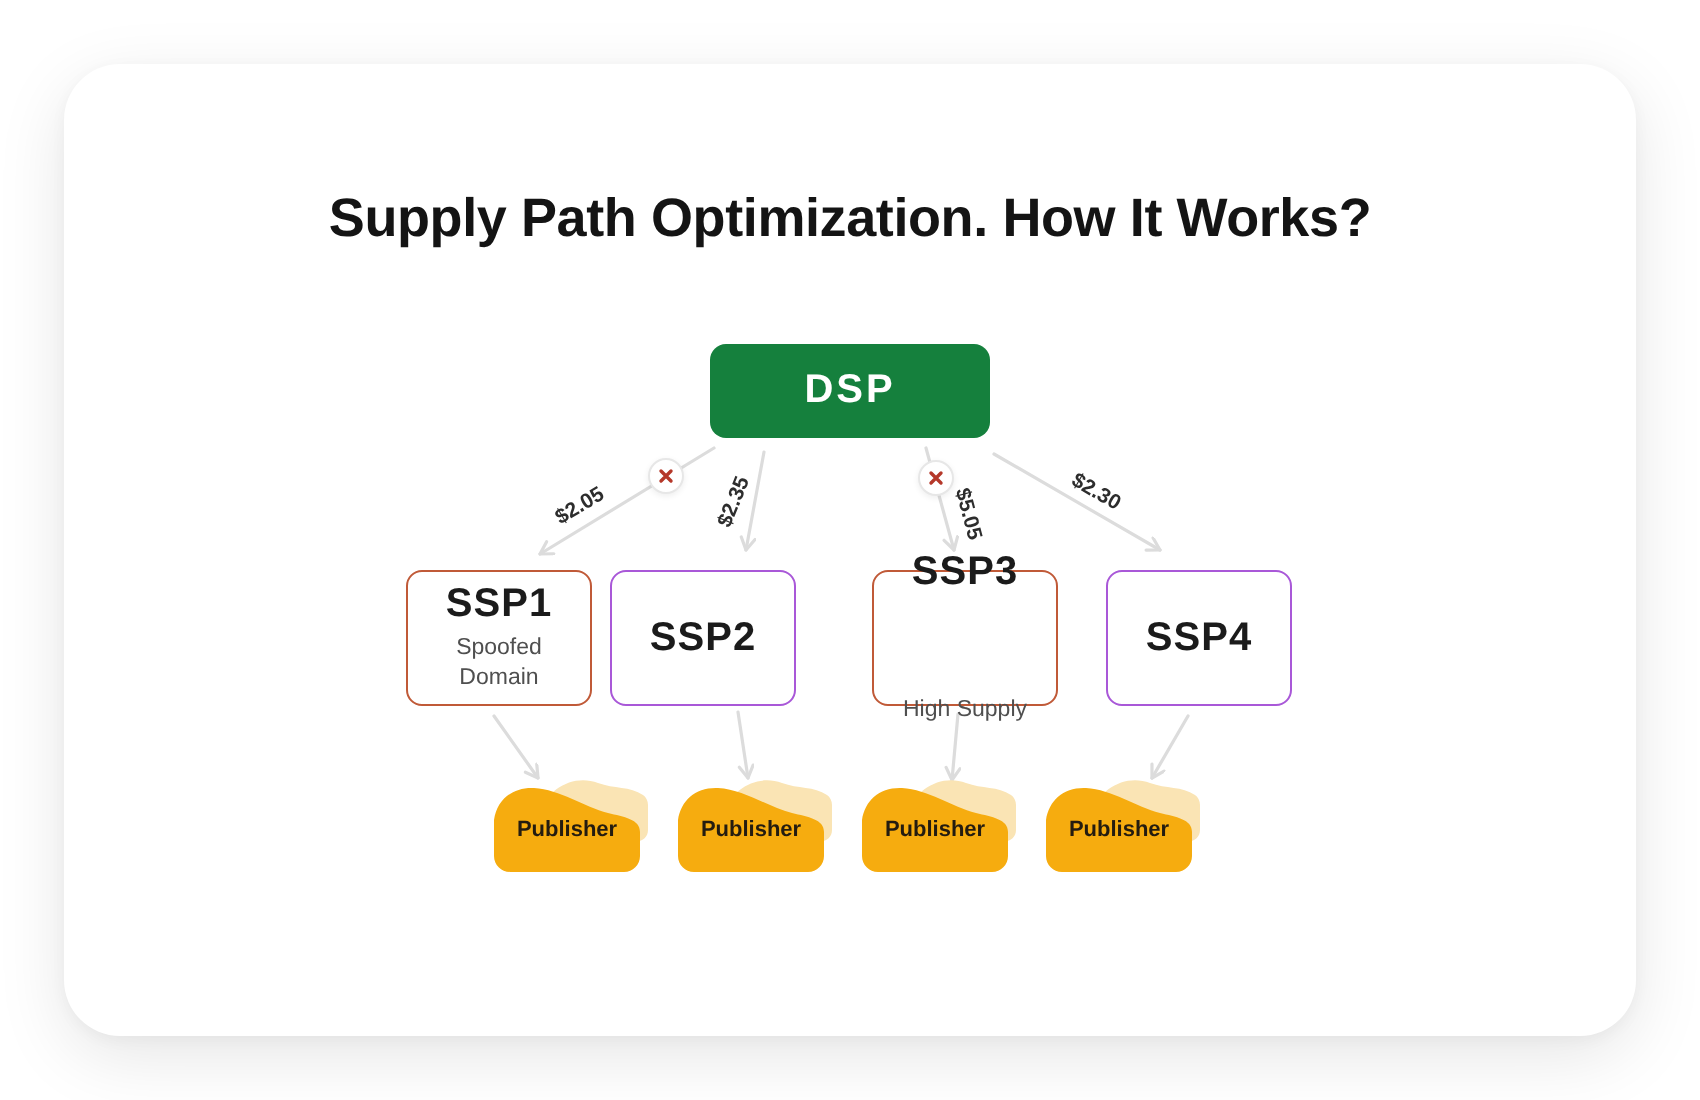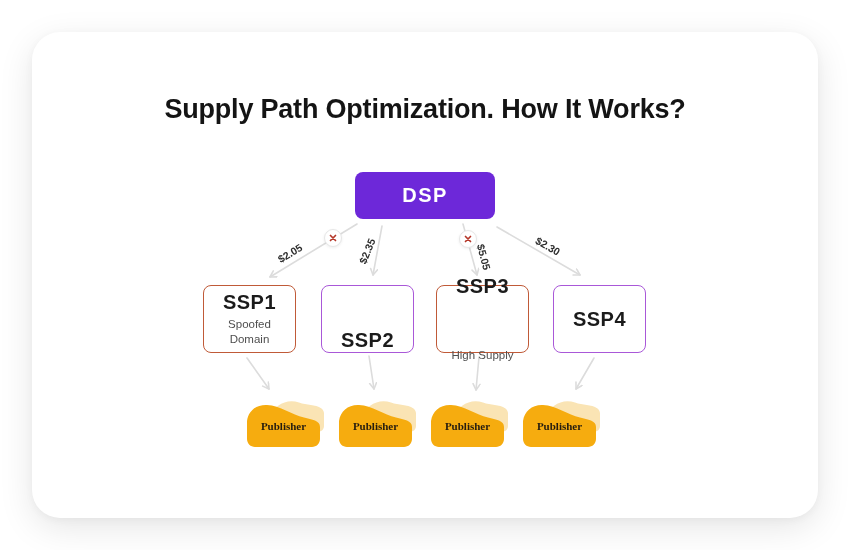--- a/index.html
+++ b/index.html
@@ -22,30 +22,30 @@
     text-align:center; font-size:27px; font-weight:bold;
     color:#141414; letter-spacing:-0.2px;
   }
 
   svg.arrows { position:absolute; left:0; top:0; pointer-events:none; }
 
   .node { position:absolute; display:flex; flex-direction:column; align-items:center; justify-content:center; }
 
   .dsp {
     left:355px; top:172px; width:140px; height:47px;
-    background:#6d28d9; border-radius:8px;
+    background:#15803d; border-radius:8px;
   }
   .dsp-label { color:#ffffff; font-size:20px; font-weight:bold; letter-spacing:1.5px; }
 
   .ssp {
     top:285px; width:93px; height:68px;
     background:#ffffff; border-radius:8px; border:1.5px solid #A958D8;
   }
   .ssp.flagged { border-color:#C05A38; }
-  .ssp1 { left:203px; } .ssp2 { left:321px;justify-content:flex-end; } .ssp3 { left:436px;gap:47px; } .ssp4 { left:553px; }
+  .ssp1 { left:203px; } .ssp2 { left:305px; } .ssp3 { left:436px;gap:47px; } .ssp4 { left:553px; }
   .ssp-label { font-size:20px; font-weight:bold; color:#1b1b1b; letter-spacing:0.5px; }
   .ssp-sub {
     width:72px; margin-top:3px; text-align:center;
     font-size:11.5px; line-height:1.28; color:#4f4f4f;
   }
   .ssp-sub:empty { display:none; }
 
   .badge {
     position:absolute; width:18px; height:18px; border-radius:50%;
     background:#ffffff; border:1px solid #E7E7E7;
@@ -57,21 +57,21 @@
 
   .price {
     position:absolute; font-size:10.5px; font-weight:600; color:#2d2d2d;
     white-space:nowrap; transform:translate(-50%,-50%) rotate(var(--r));
   }
   .price1 { left:290px; top:253px; --r:-31deg; }
   .price2 { left:367px; top:251px; --r:-68deg; }
   .price3 { left:484px; top:257px; --r:75deg; }
   .price4 { left:548px; top:246px; --r:30deg; }
 
-  .pub { position:absolute; top:397px; width:77px; height:50px;font-family:Liberation Serif, serif; }
+  .pub { position:absolute; top:386px; width:77px; height:50px; }
   .pub1 { left:247px; } .pub2 { left:339px; } .pub3 { left:431px; } .pub4 { left:523px; }
   .pub svg { position:absolute; left:0; top:0; }
   .pub-label {
     position:absolute; left:0; top:23px; width:73px; text-align:center;
     font-size:11px; font-weight:bold; color:#241c10;
   }
 </style>
 </head>
 <body>
 

